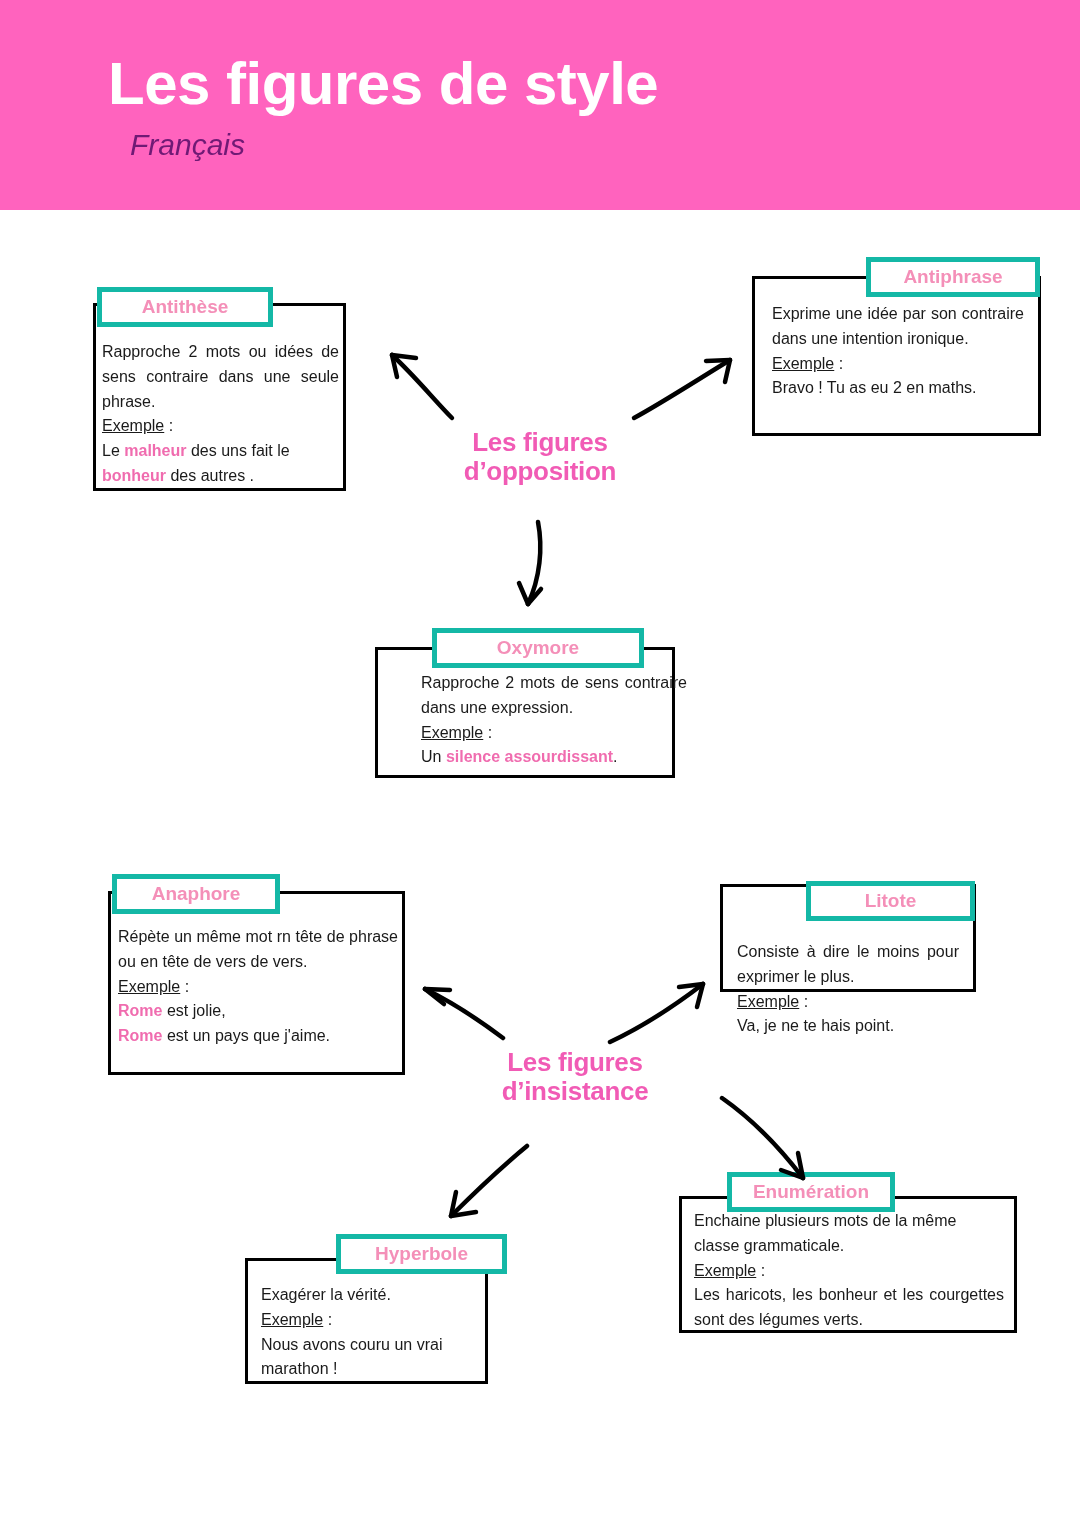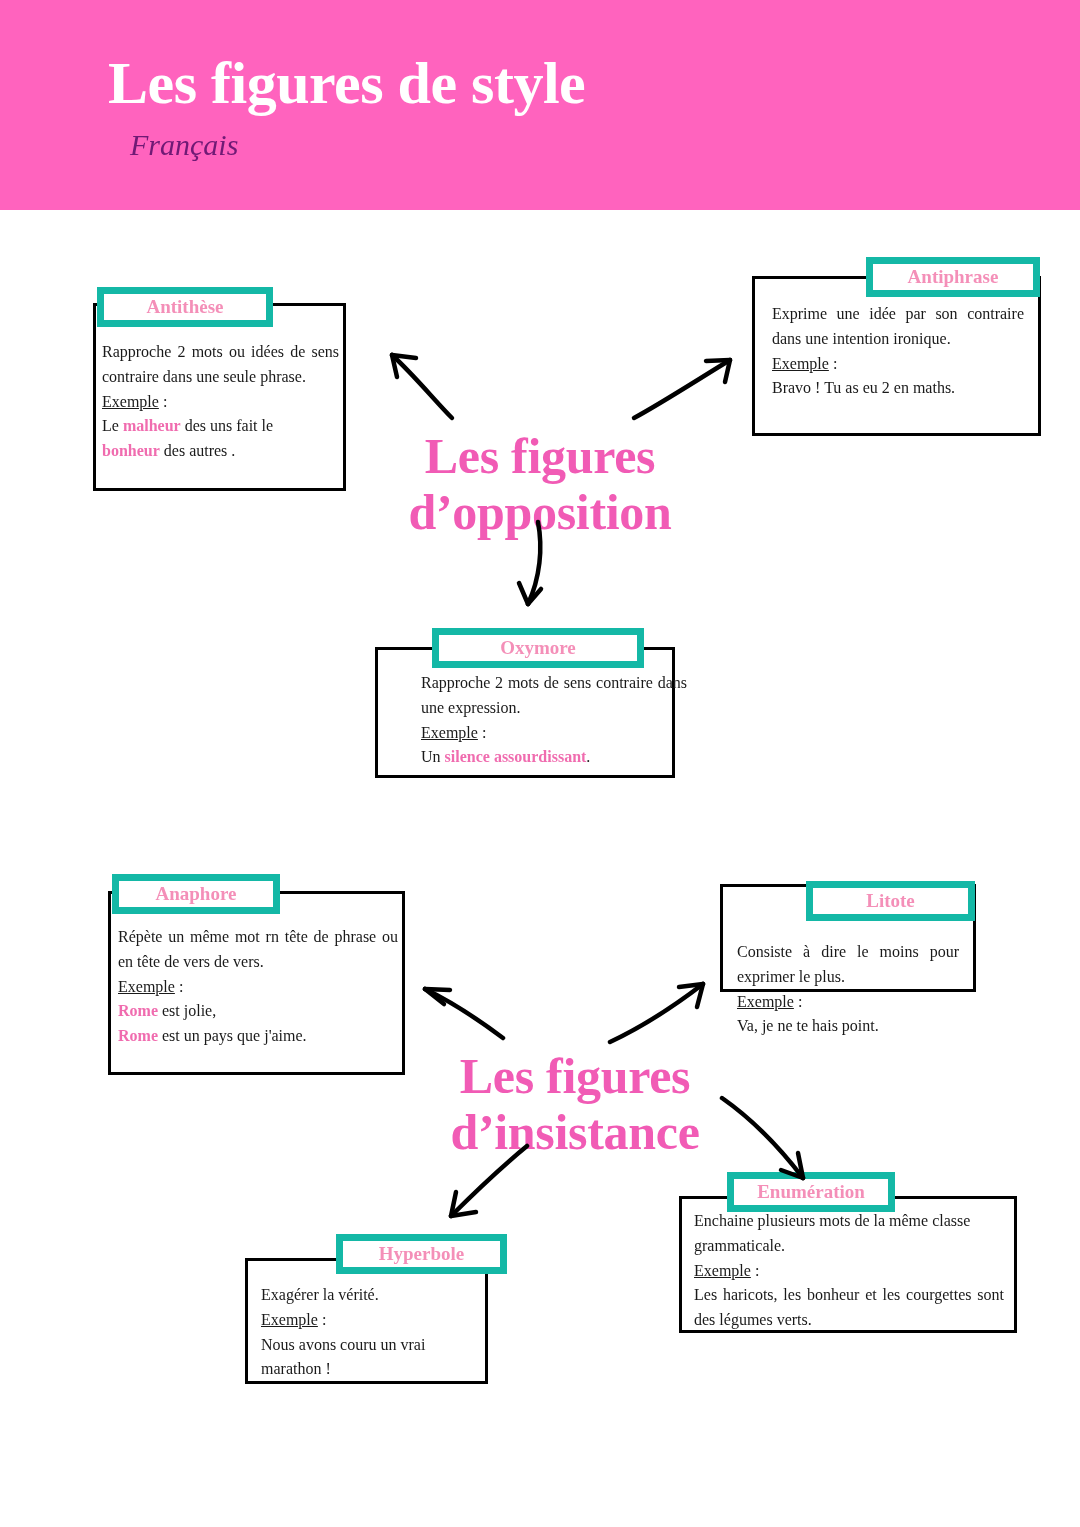--- a/index.html
+++ b/index.html
@@ -11,21 +11,20 @@
     background: #ffffff;
     font-family: "Liberation Sans", sans-serif;
   }
 
   #page {
     position: relative;
     width: 1080px;
     height: 1527px;
     overflow: hidden;
     background: #ffffff;
-    font-family: Liberation Serif, serif;
   }
 
   
   .header {
     position: absolute;
     left: 0; top: 0;
     width: 1080px;
     height: 210px;
     background: #FF63BE;
   }
@@ -47,41 +46,41 @@
     font-size: 30px;
     font-style: italic;
     font-weight: 400;
     color: #701a75;
     white-space: nowrap;
   }
 
   
   .cluster-title {
     position: absolute;
-    font-size: 50px;
+    font-size: 26px;
     font-weight: 700;
     color: #F15BB5;
     line-height: 1.12;
     text-align: center;
     letter-spacing: -0.3px;
   }
 
   
   .concept {
     position: absolute;
   }
   .concept-body {
     position: absolute;
     border: 3px solid #000000;
     background: #ffffff;
     z-index: 1;
   }
   .concept-tab {
     position: absolute;
-    border: 7px solid #14b8a6;
+    border: 5px solid #14b8a6;
     background: #ffffff;
     z-index: 3;
     display: flex;
     align-items: center;
     justify-content: center;
     height: 40px;
   }
   .concept-tab .tab-label {
     font-size: 19px;
     font-weight: 700;

